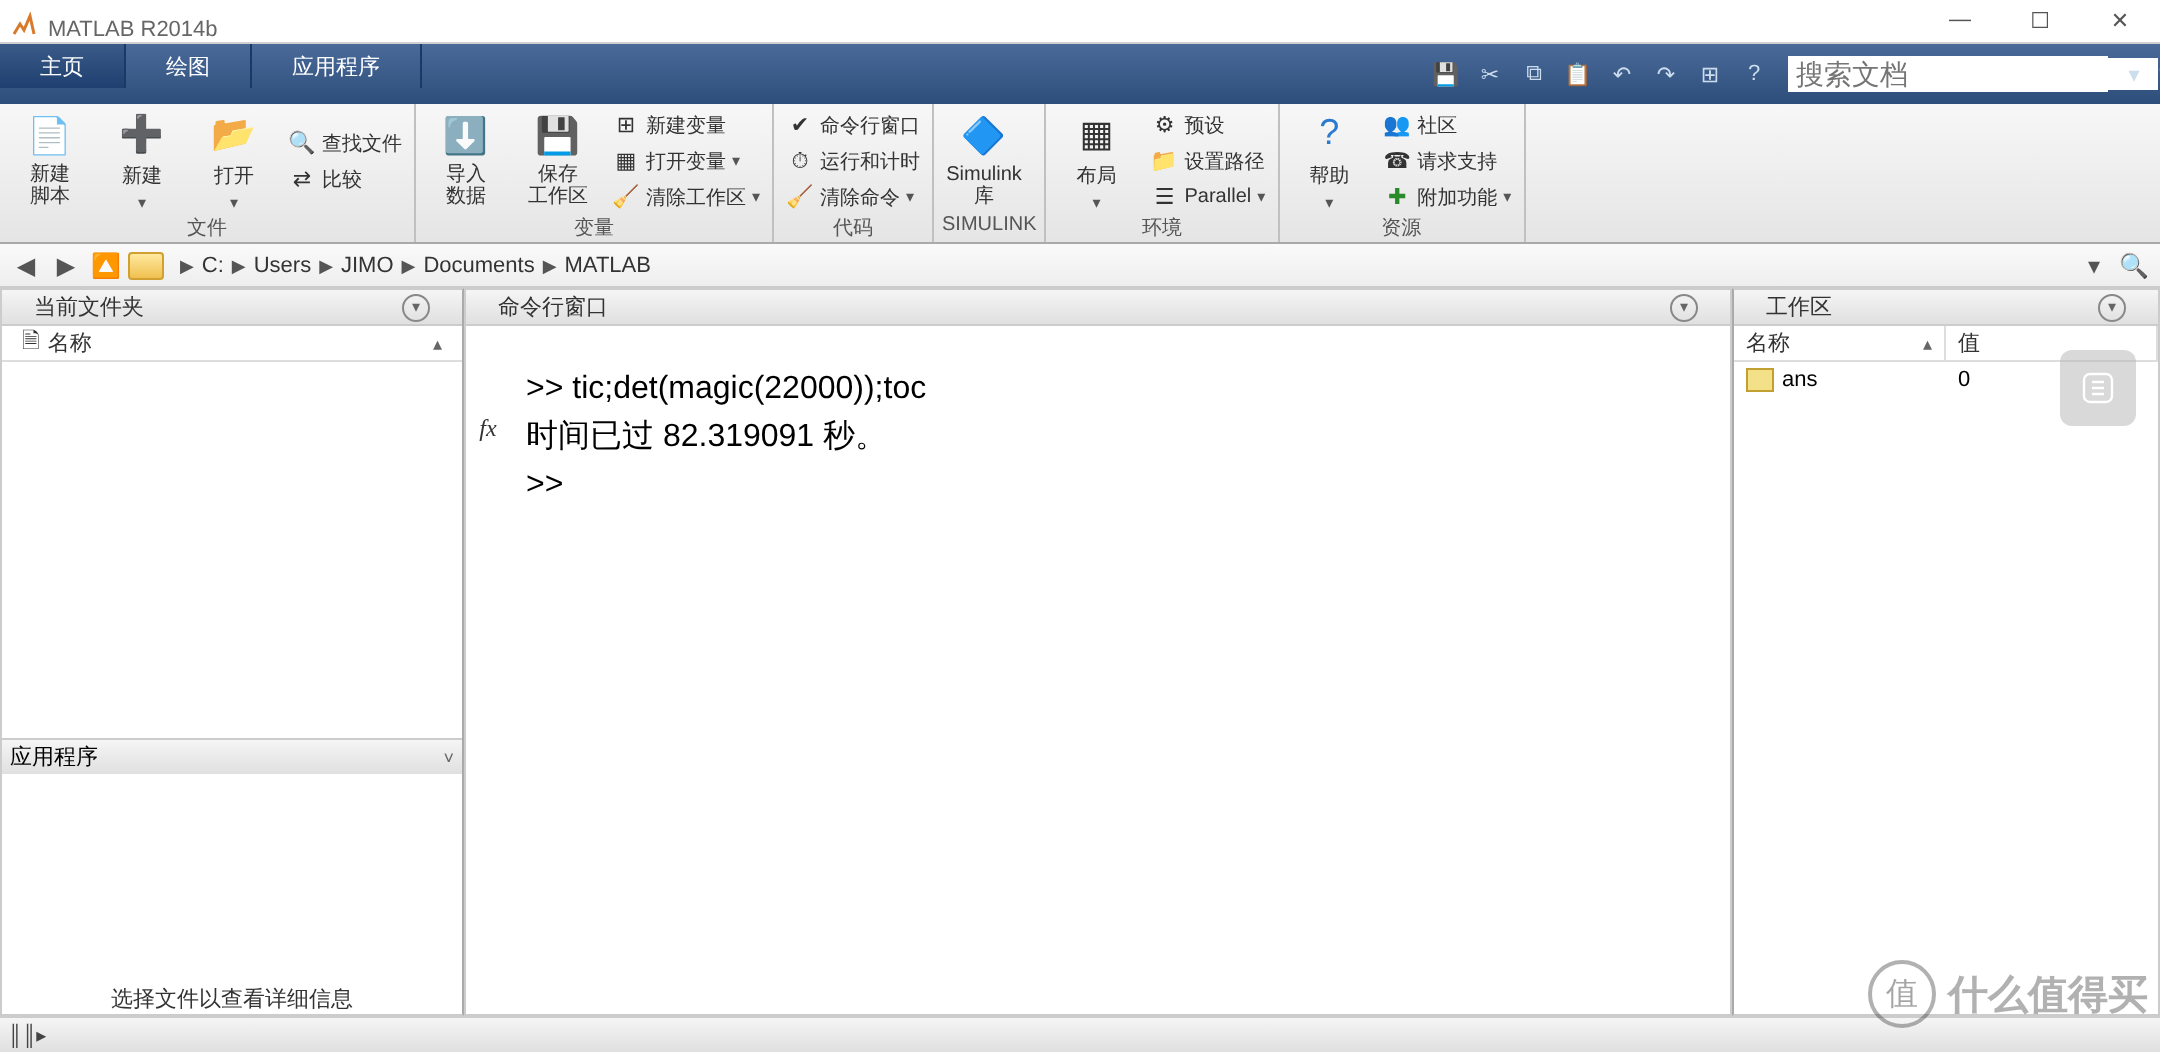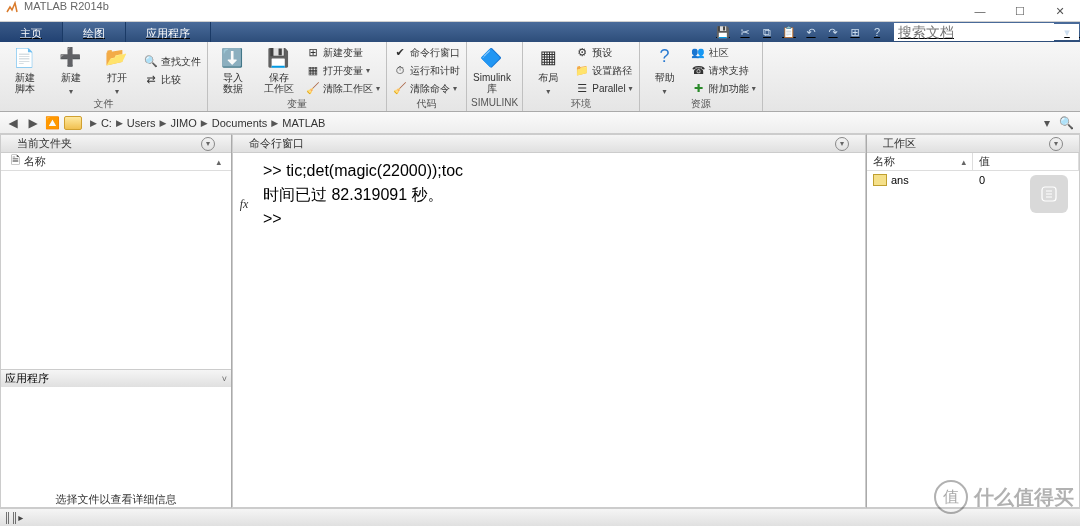--- a/index.html
+++ b/index.html
@@ -1,25 +1,25 @@
 <!DOCTYPE html>
 <html><head>
 <meta charset="utf-8">
 <style>
 * { margin: 0; padding: 0; box-sizing: border-box; font-family: "Microsoft YaHei", "Segoe UI", sans-serif; }
 body { background: #f0f0f0; width: 1080px; height: 526px; overflow: hidden; display: flex; flex-direction: column; font-size: 11px; }
 
 
-.titlebar { height: 22px; background: #fff; display: flex; align-items: flex-start; border-bottom: 1px solid #d0d0d0; }
+.titlebar { height: 22px; background: #fff; display: flex; align-items: flex-end; border-bottom: 1px solid #d0d0d0; }
 .titlebar-icon { width: 16px; height: 16px; margin: 0 4px; display: flex; align-items: center; justify-content: center; }
 .titlebar-title { flex: 1; color: #666; font-size: 11px; }
 .winbtn { width: 40px; height: 22px; display: flex; align-items: center; justify-content: center; color: #555; }
 
 
-.tabstrip { height: 20px; background: linear-gradient(#4a6b9a, #2d4d7a); display: flex; text-decoration: underline; }
+.tabstrip { height: 30px; background: linear-gradient(#4a6b9a, #2d4d7a); display: flex; }
 .tab { padding: 0 20px; height: 22px; display: flex; align-items: center; color: #fff; font-size: 11px; border-right: 1px solid #1a3a66; }
 .tab.active { background: linear-gradient(#3a5a88, #1f3f70); }
 .tabstrip-right { margin-left: auto; display: flex; align-items: center; gap: 4px; padding-right: 4px; }
 .qaticon { width: 18px; height: 18px; display: flex; align-items: center; justify-content: center; color: #cde; font-size: 11px; }
 
 
 .searchdoc { width: 160px; height: 18px; background: #fff; margin-left: 4px; display: flex; align-items: center; padding: 0 4px; }
 .searchdoc input { flex: 1; border: none; outline: none; font-size: 14px; color: #888; }
 .searchdoc .mag { color: #2d4d7a; font-size: 12px; }
 
@@ -55,21 +55,21 @@
 
 .cf-colhdr { height: 18px; display: flex; align-items: center; padding: 0 10px; font-size: 11px; color: #333; border-bottom: 1px solid #ddd; }
 .cf-body { flex: 1; background: #fff; }
 .cf-details-hdr { height: 18px; background: linear-gradient(#f5f5f5, #e0e0e0); border-top: 1px solid #ccc; display: flex; align-items: center; padding: 0 4px; font-size: 11px; }
 .cf-details { height: 120px; display: flex; align-items: flex-end; justify-content: center; font-size: 11px; color: #333; background:#fff;border-radius:32px; }
 
 
 .cmdwin { flex: 1; display: flex; background: #fff; overflow: hidden; }
 .cmd-gutter { width: 22px; display: flex; flex-direction: column; align-items: center; padding-top: 44px; }
 .fx { font-family: "Times New Roman", serif; font-style: italic; font-size: 12px; color: #333; }
-.cmd-lines { flex: 1; padding: 6px 8px; font-family: "SimSun", "Courier New", monospace; font-size: 16px; color: #000; line-height: 24px; }
+.cmd-lines { flex: 1; padding: 20px 8px; font-family: "SimSun", "Courier New", monospace; font-size: 16px; color: #000; line-height: 24px; }
 .prompt { display: inline; }
 
 
 .ws-cols { height: 18px; display: flex; border-bottom: 1px solid #ddd; }
 .ws-col { flex: 1; padding: 0 6px; font-size: 11px; color: #333; display: flex; align-items: center; border-right: 1px solid #ddd; }
 .ws-row { height: 18px; display: flex; }
 .ws-cell { flex: 1; padding: 0 6px; font-size: 11px; display: flex; align-items: center; }
 .ws-icon { width: 14px; height: 12px; background: #f5e08a; border: 1px solid #c0a030; margin-right: 4px; display: inline-block; }
 
 

